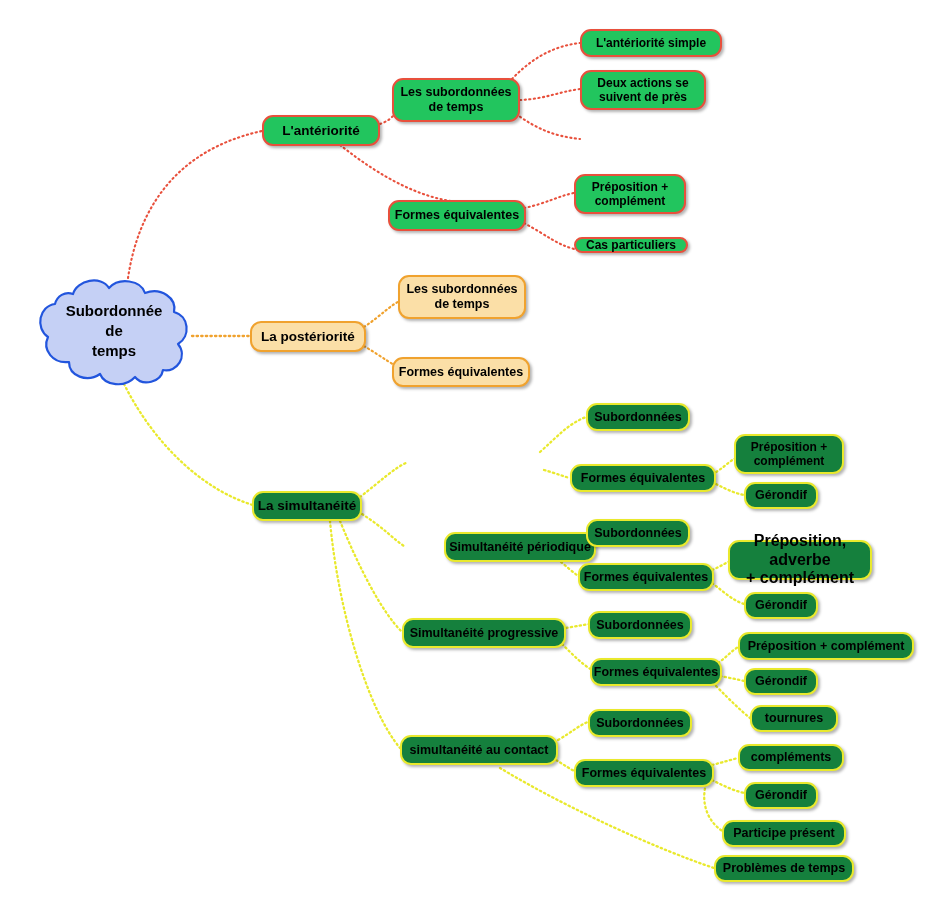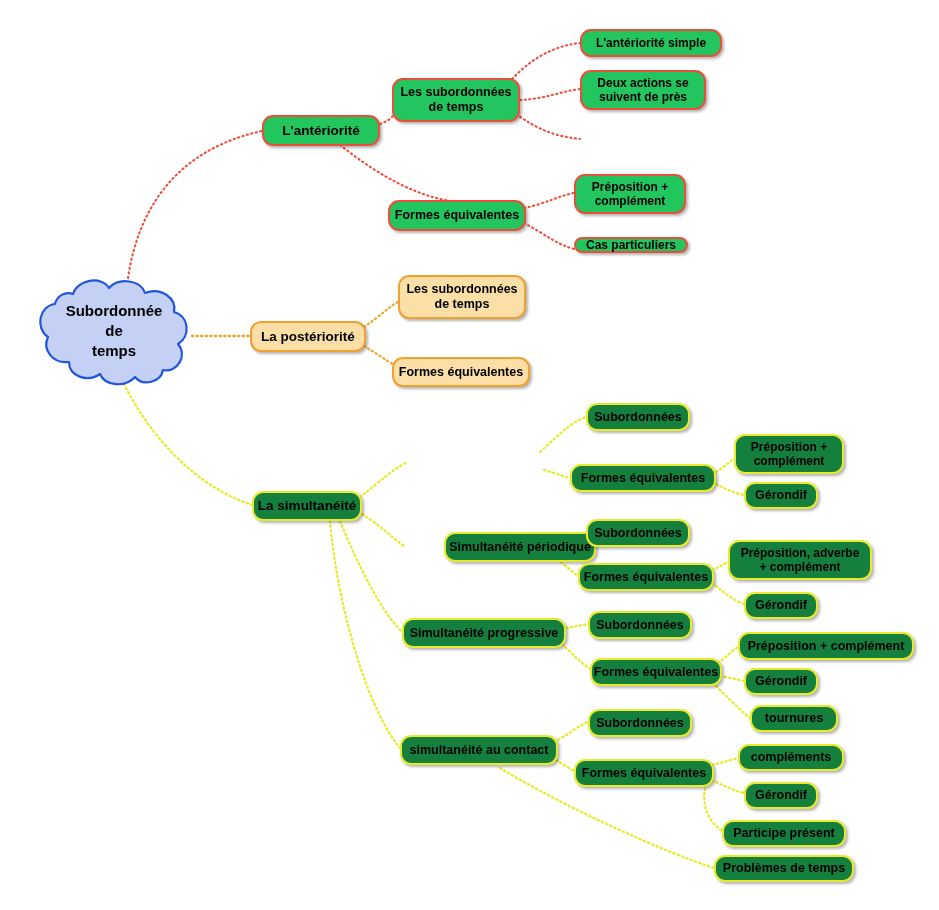--- a/index.html
+++ b/index.html
@@ -230,21 +230,21 @@
 
   <div class="node yellow" style="left:404px;top:532px;width:152px;height:30px;font-size:12.5px;margin-left:40px;">
     <span>Simultanéité périodique</span>
   </div>
   <div class="node yellow" style="left:586px;top:519px;width:104px;height:28px;font-size:12.5px;">
     <span>Subordonnées</span>
   </div>
   <div class="node yellow" style="left:578px;top:563px;width:136px;height:28px;font-size:12.5px;">
     <span>Formes équivalentes</span>
   </div>
-  <div class="node yellow" style="left:728px;top:540px;width:144px;height:40px;font-size:12px;">
+  <div class="node yellow" style="left:728px;top:540px;width:144px;height:40px;font-size:16px;">
     <span>Préposition, adverbe
 + complément</span>
   </div>
   <div class="node yellow" style="left:744px;top:592px;width:74px;height:27px;font-size:12.5px;">
     <span>Gérondif</span>
   </div>
 
   <div class="node yellow" style="left:402px;top:618px;width:164px;height:30px;font-size:12.5px;align-items:center;">
     <span>Simultanéité progressive</span>
   </div>

